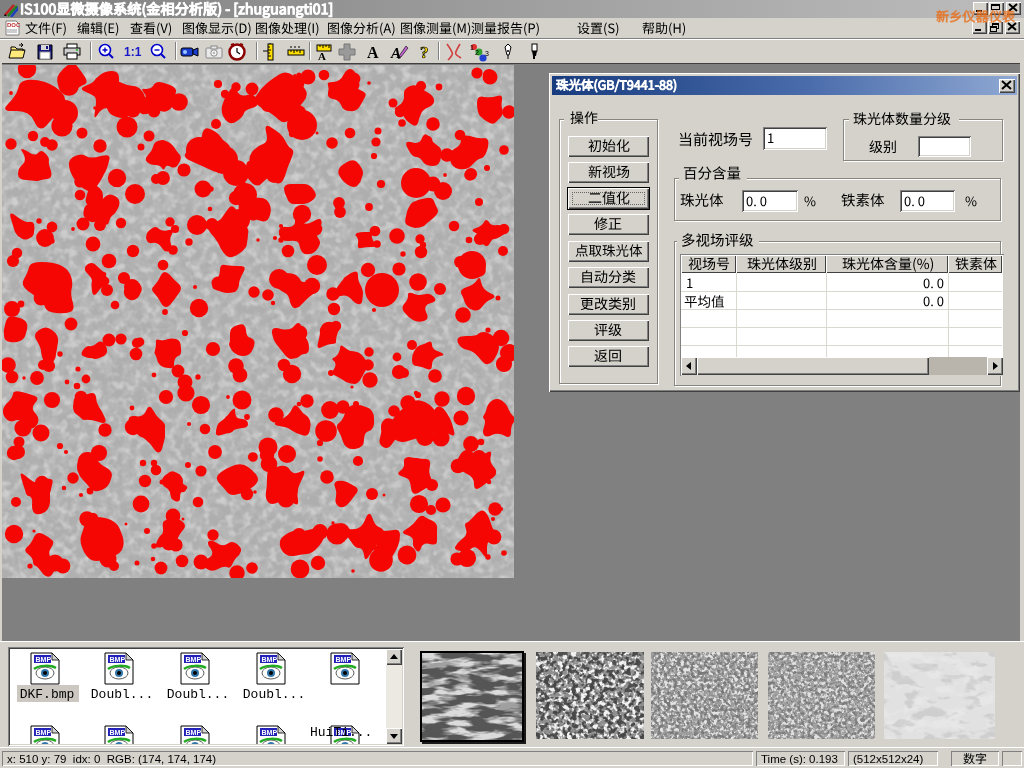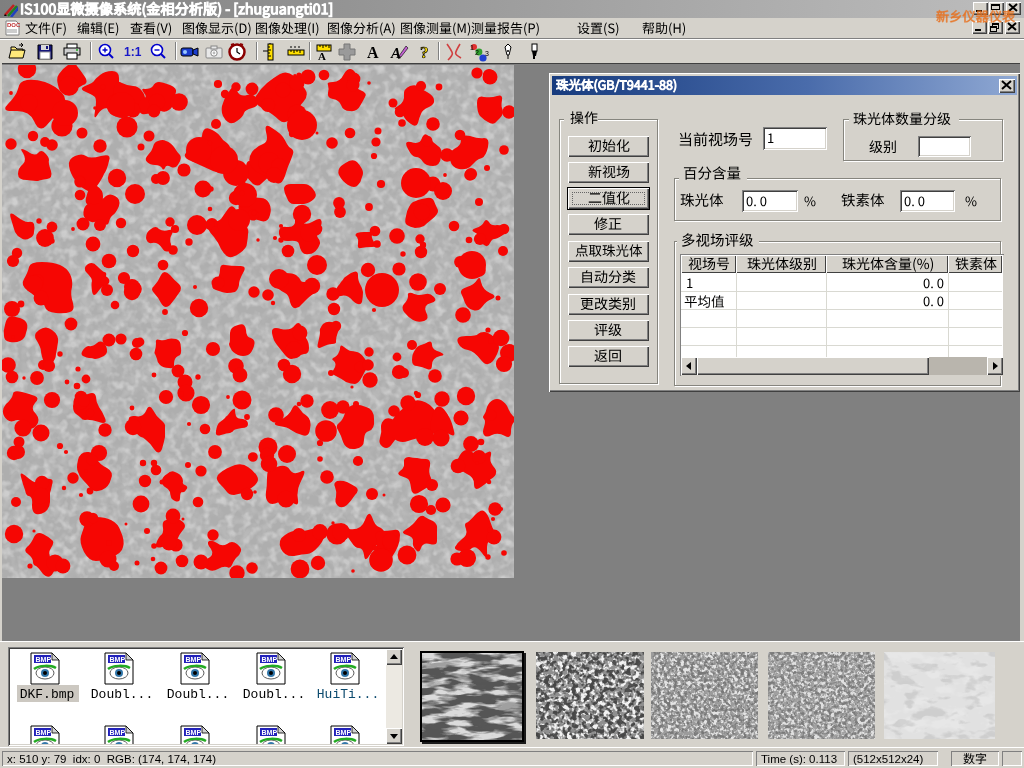--- a/index.html
+++ b/index.html
@@ -1057,21 +1057,21 @@
     <use href="#bmpico" x="98" y="78"></use>
     <use href="#bmpico" x="174" y="78"></use>
     <use href="#bmpico" x="250" y="78"></use>
     <use href="#bmpico" x="324" y="78"></use>
   </svg>
 <div class="abs" style="left:17px;top:685px;width:62px;height:17px;background:#ccc8c1"></div>
 <div class="abs" style="left:9px;top:687px;width:76px;text-align:center;font-family:'Liberation Mono',monospace;font-size:13px;color:#000">DKF.bmp</div>
 <div class="abs" style="left:84px;top:687px;width:76px;text-align:center;font-family:'Liberation Mono',monospace;font-size:13px;color:#000">Doubl...</div>
 <div class="abs" style="left:160px;top:687px;width:76px;text-align:center;font-family:'Liberation Mono',monospace;font-size:13px;color:#000">Doubl...</div>
 <div class="abs" style="left:236px;top:687px;width:76px;text-align:center;font-family:'Liberation Mono',monospace;font-size:13px;color:#000">Doubl...</div>
-<div class="abs" style="left:310px;top:687px;width:76px;text-align:center;font-family:'Liberation Mono',monospace;font-size:13px;color:#0c4a6e">HuiTi...</div>
+<div class="abs" style="left:310px;top:725px;width:76px;text-align:left;font-family:'Liberation Mono',monospace;font-size:13px;color:#000000">HuiTi...</div>
 <div class="abs" style="left:386px;top:649px;width:16px;height:95px;background:#ece9e2">
     <div class="abs raised" style="left:0;top:0;width:16px;height:16px"></div>
     <div class="tri" style="left:4px;top:5px;border:4px solid transparent;border-bottom:5px solid #000;border-top:none"></div>
     <div class="abs raised" style="left:0;top:79px;width:16px;height:16px"></div>
     <div class="tri" style="left:4px;top:85px;border:4px solid transparent;border-top:5px solid #000;border-bottom:none"></div>
   </div>
 <svg class="abs" style="left:420px;top:651px;border:2px solid #000;box-shadow:2px 2px 0 #1a1a1a;" width="104" height="91">
     <filter id="th0a">
       <feTurbulence type="fractalNoise" baseFrequency="0.04 0.14" numOctaves="3" seed="11"></feTurbulence>
       <feColorMatrix type="matrix" values="0 0 0 0 0.82, 0 0 0 0 0.82, 0 0 0 0 0.82, 5 0 0 0 -2.1"></feColorMatrix>
@@ -1136,21 +1136,21 @@
     <rect width="111" height="87" filter="url(#th4a)" opacity="0.2"></rect>
     <rect width="111" height="87" filter="url(#th4b)" opacity="0.4"></rect>
   </svg>
 <div class="abs" style="left:0;top:747px;width:1024px;height:21px;background:#d5d2cb;box-shadow:inset 0 1px 0 #fff"></div>
 <div class="abs statuscell" style="left:2px;top:751px;width:751px;height:15px"></div>
 <div class="abs statuscell" style="left:756px;top:751px;width:89px;height:15px"></div>
 <div class="abs statuscell" style="left:848px;top:751px;width:90px;height:15px"></div>
 <div class="abs statuscell" style="left:951px;top:751px;width:48px;height:15px"></div>
 <div class="abs statuscell" style="left:1002px;top:751px;width:20px;height:15px"></div>
 <div style="font-family:'Liberation Sans',sans-serif;font-size:11.5px;color:#000;position:absolute;white-space:pre;left:7px;top:753px">x: 510 y: 79  idx: 0  RGB: (174, 174, 174)</div>
-<div style="font-family:'Liberation Sans',sans-serif;font-size:11.5px;color:#000;position:absolute;white-space:pre;left:761px;top:753px">Time (s): 0.113</div>
+<div style="font-family:'Liberation Sans',sans-serif;font-size:11.5px;color:#000;position:absolute;white-space:pre;left:761px;top:753px">Time (s): 0.193</div>
 <div style="font-family:Liberation Sans, sans-serif;font-size:11.5px;color:#000;position:absolute;white-space:pre;left:853px;top:753px">(512x512x24)</div>
 <svg style="position:absolute;left:963px;top:752px;" width="25" height="15">
     <g transform="translate(0,11.2) scale(0.0480,-0.0480)" fill="#000000">
       <use href="#g6570" x="0"></use>
       <use href="#g5B57" x="250"></use>
     </g>
   </svg>
 <svg style="position:absolute;width:0;height:0">
     <defs>
       <path id="g0025" d="m51 71q-12 0-22 7q-9 7-14 20q-5 13-5 31q0 19 5 31q5 13 14 20q10 7 22 7q13 0 22-7q10-7 15-20q5-12 5-31q0-18-5-31q-5-13-15-20q-9-7-22-7zm0 14q11 0 18 11q7 11 7 33q0 22-7 33q-7 11-18 11q-11 0-17-11q-7-11-7-33q0-22 7-33q6-11 17-11zm6-88l101 190l15 0l-101-190zm122 0q-13 0-22 6q-9 7-14 20q-6 13-6 32q0 18 6 31q5 13 14 19q9 7 22 7q13 0 22-7q9-6 14-19q6-13 6-31q0-19-6-32q-5-13-14-20q-9-6-22-6zm0 14q11 0 18 11q6 11 6 33q0 22-6 32q-7 11-18 11q-11 0-18-11q-6-10-6-32q0-22 6-33q7-11 18-11z"></path>

